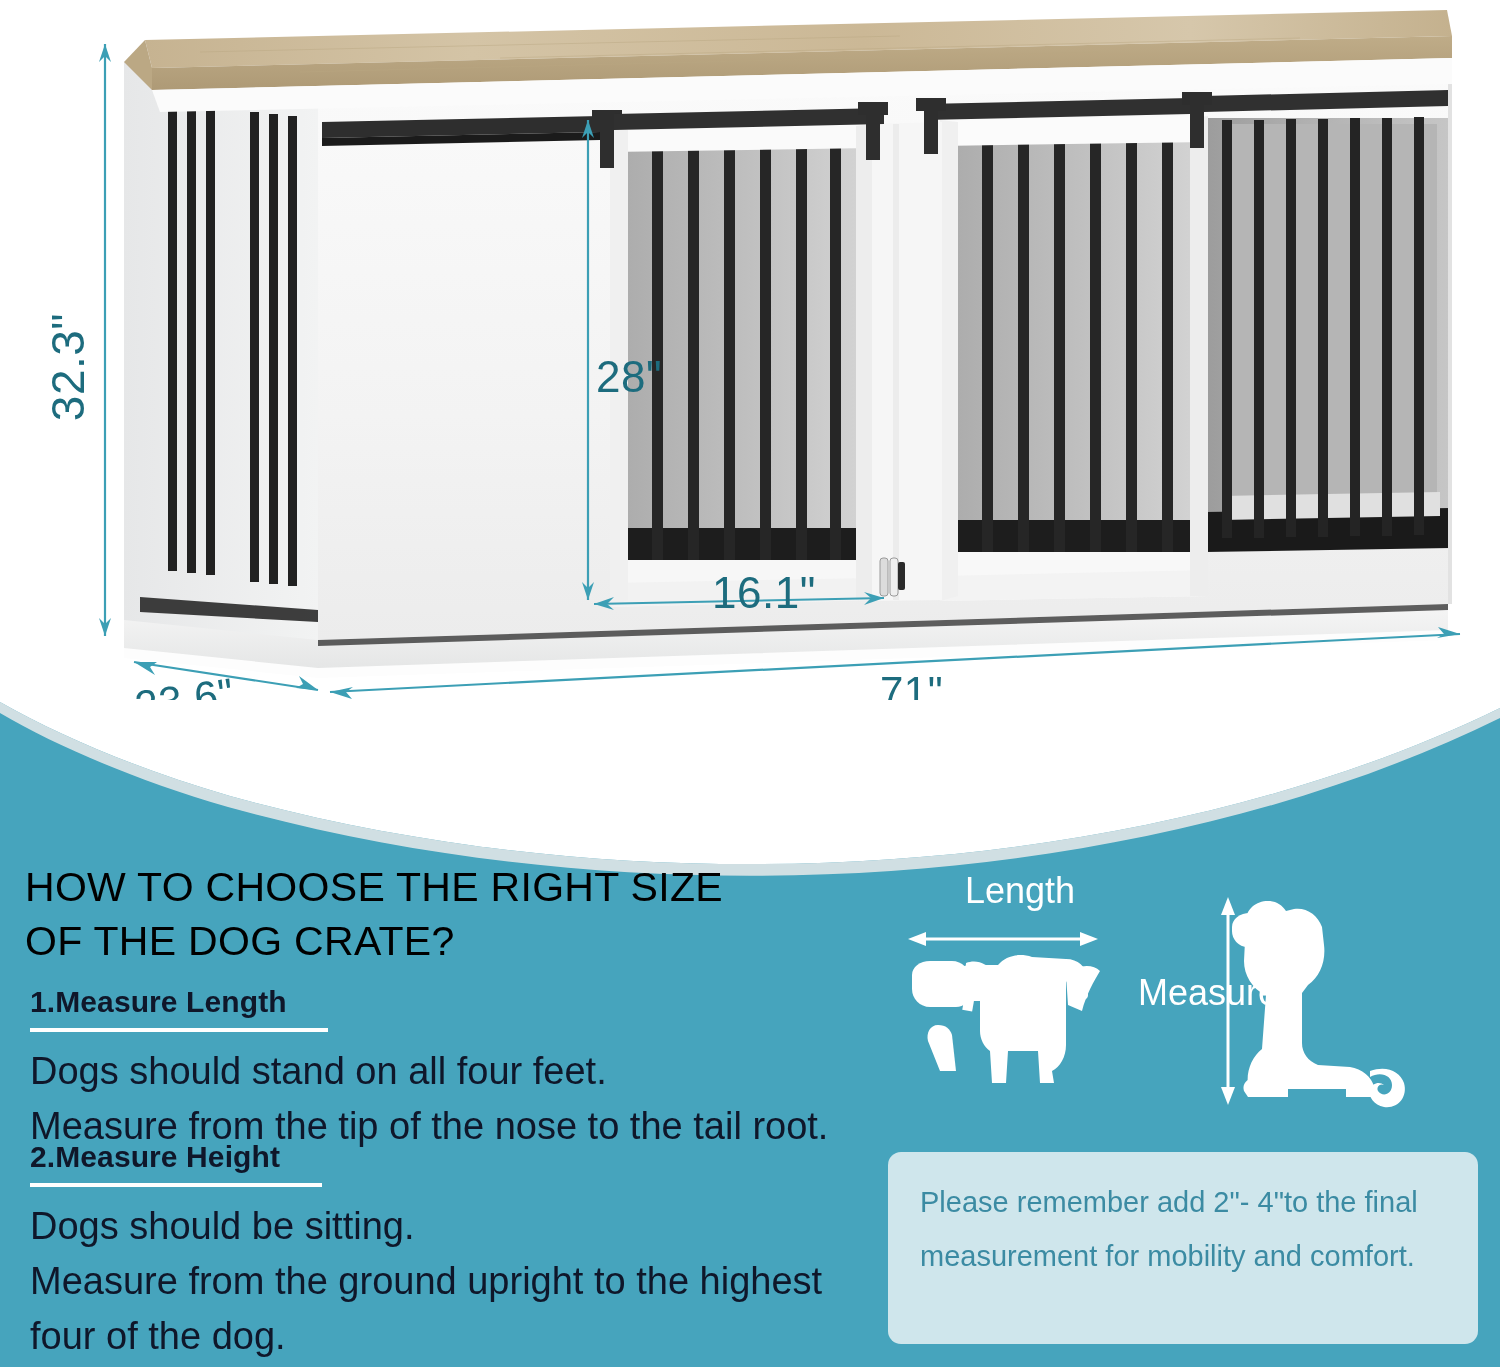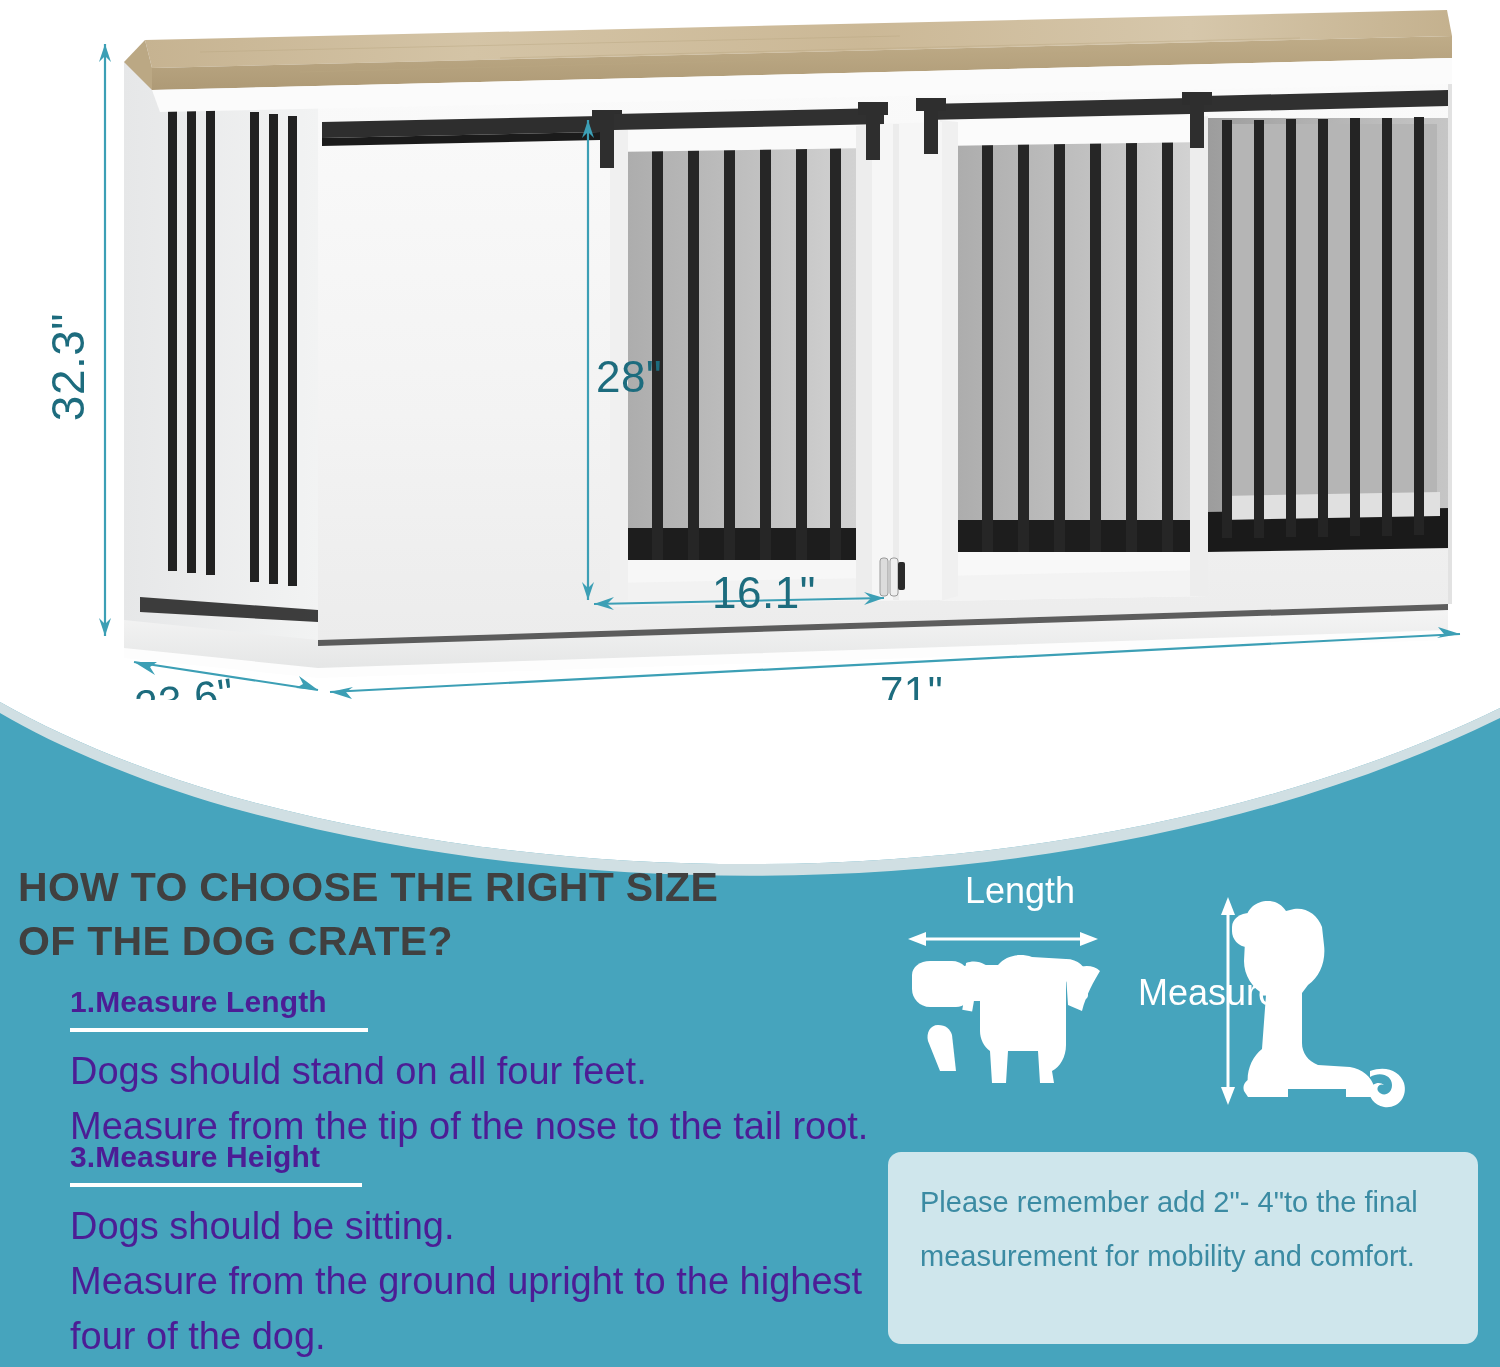--- a/index.html
+++ b/index.html
@@ -21,24 +21,24 @@
   #dim-height-label{left:-22px;top:340px;font-size:46px;transform:rotate(-90deg);transform-origin:center center;width:180px;text-align:center;}
   #dim-inner-height-label{left:596px;top:352px;font-size:44px;}
   #dim-inner-width-label{left:712px;top:568px;font-size:44px;}
   #dim-depth-label{left:132px;top:683px;font-size:42px;transform:rotate(-8deg);transform-origin:left top;}
   #dim-width-label{left:880px;top:668px;font-size:42px;}
 
   
   .teal-panel{position:absolute;left:0;top:700px;width:1500px;height:667px;background:#46a4bd;overflow:hidden;}
   .teal-curve{position:absolute;left:0;top:0;width:1500px;height:200px;}
 
-  .headline{position:absolute;left:18px;top:160px;width:800px;color:#404040;font-weight:bold;font-size:41px;line-height:1.32;letter-spacing:.3px;}
+  .headline{position:absolute;left:25px;top:160px;width:800px;color:#000000;font-weight:normal;font-size:41px;line-height:1.32;letter-spacing:.3px;}
   .headline div{white-space:nowrap;}
 
-  .step{position:absolute;left:30px;color:#4c1d95;margin-left:40px;}
+  .step{position:absolute;left:30px;color:#0f172a;}
   .step-title{font-size:30px;font-weight:bold;letter-spacing:.1px;white-space:nowrap;}
   .step-rule{height:4px;background:#ffffff;margin-top:9px;margin-bottom:12px;}
   .step-line{font-size:38px;font-weight:400;line-height:1.45;white-space:nowrap;}
   #step-1{top:285px;width:800px;}
   #step-1 .step-rule{width:298px;}
   #step-2{top:440px;width:820px;}
   #step-2 .step-rule{width:292px;}
 
   
   .dogs{position:absolute;left:880px;top:175px;width:600px;height:250px;}
@@ -273,21 +273,21 @@
     </div>
 
     <div class="step" id="step-1">
       <div class="step-title">1.Measure Length</div>
       <div class="step-rule"></div>
       <div class="step-line">Dogs should stand on all four feet.</div>
       <div class="step-line">Measure from the tip of the nose to the tail root.</div>
     </div>
 
     <div class="step" id="step-2">
-      <div class="step-title">3.Measure Height</div>
+      <div class="step-title">2.Measure Height</div>
       <div class="step-rule"></div>
       <div class="step-line">Dogs should be sitting.</div>
       <div class="step-line">Measure from the ground upright to the highest</div>
       <div class="step-line">four of the dog.</div>
     </div>
 
     <div class="dogs">
       <svg width="600" height="250" viewBox="0 0 600 250">
 
         <g stroke="#ffffff" stroke-width="3" fill="none">

